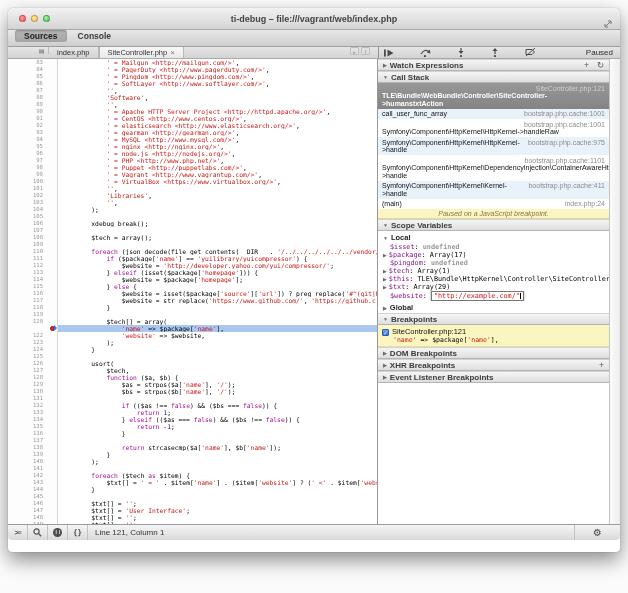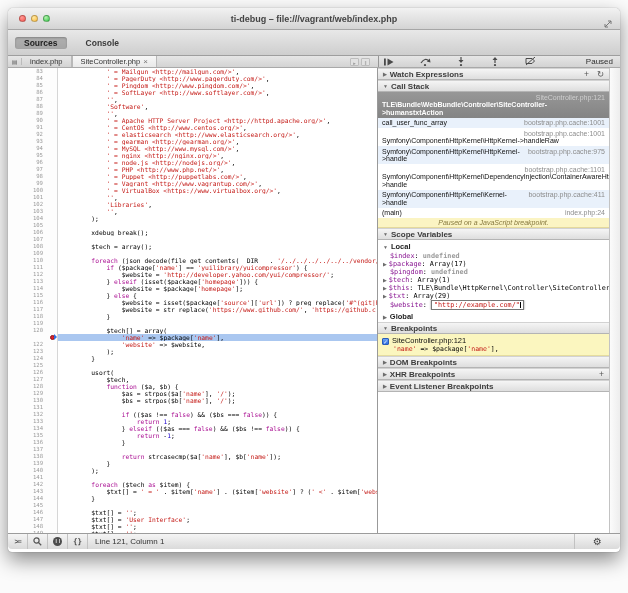--- a/index.html
+++ b/index.html
@@ -10,27 +10,27 @@
   .titlebar { height:22px; background:linear-gradient(#f2f2f2,#d4d4d4); border-bottom:1px solid #a6a6a6;
               border-radius:5px 5px 0 0; position:relative; display:flex; align-items:center; justify-content:center;text-align:right; }
   .titlebar .title { font-size:9px; font-weight:bold; color:#444; }
   .lights { position:absolute; left:11px; top:7px; display:flex; gap:5px; }
   .light { width:7px; height:7px; border-radius:50%; border:1px solid rgba(0,0,0,.25); }
   .light.red{background:radial-gradient(circle at 35% 30%,#ff9a96,#f9564f);} 
   .light.yellow{background:radial-gradient(circle at 35% 30%,#ffe9a2,#fdbc40);} 
   .light.green{background:radial-gradient(circle at 35% 30%,#b6f2ae,#35c94b);} 
   .resize-glyph { position:absolute; right:8px; top:6px; color:#777; }
   
-  .main-tabbar { height:26px; background:linear-gradient(#e8e8e8,#cecece); border-bottom:1px solid #9e9e9e;
-                 display:flex; align-items:center; padding-left:7px; gap:10px; }
+  .main-tabbar { height:17px; background:linear-gradient(#e8e8e8,#cecece); border-bottom:1px solid #9e9e9e;
+                 display:flex; align-items:flex-start; padding-left:7px; gap:2px; }
   .main-tab { font-size:8.5px; font-weight:bold; color:#3a3a3a; padding:1px 9px; border-radius:3px; }
   .main-tab.active { background:rgba(0,0,0,.22); box-shadow:inset 0 1px 2px rgba(0,0,0,.25); color:#222; }
   
   .filebar { height:12px; display:flex; font-size:7.5px; color:#333; background:linear-gradient(#e6e6e6,#d3d3d3); border-bottom:1px solid #a9a9a9; }
-  .filebar-left { width:370px; display:flex; align-items:center; }
+  .filebar-left { width:370px; display:flex; align-items:flex-start;padding-left:27px; }
   .nav-toggle { width:14px; text-align:center; color:#666; font-size:6px; border-right:1px solid #bbb; }
   .ftab { padding:0 8px; height:100%; display:flex; align-items:center; gap:3px; border-right:1px solid #b8b8b8; }
   .ftab.active { background:linear-gradient(#f7f7f7,#e9e9e9); border-left:1px solid #b8b8b8; }
   .ftab .close { color:#777; font-size:8px; }
   .tabnav { margin-left:auto; display:flex; gap:2px; margin-right:8px; }
   .tabnav span { width:9px; height:8px; font-size:5px; line-height:8px; text-align:center; color:#999;
                  background:#e2e2e2; border:1px solid #bdbdbd; border-radius:1px; }
   .toolbar-right { width:242px; border-left:1px solid #969696; display:flex; align-items:center; padding-left:5px; gap:26px; }
   .dbg-icon svg { display:block; }
   .paused-label { margin-left:auto; margin-right:7px; font-size:8px; color:#2e2e2e; }
@@ -466,21 +466,21 @@
           <div class="frame"><span class="loc">index.php:24</span><span>(main)</span></div>
         </div>
       <div class="paused-bar">Paused on a JavaScript breakpoint.</div>
 
       <div class="sec">
         <span class="tri">▼</span>
         <span>Scope Variables</span>
       </div>
       <div class="scope-group"><span class="tri">▼</span><span>Local</span></div>
       <div id="scope-vars">
-          <div class="var-row"><span class="vname">$index</span><span>: </span><span class="vval undef">undefined</span></div>
+          <div class="var-row"><span class="vname">$isset</span><span>: </span><span class="vval undef">undefined</span></div>
           <div class="var-row"><span class="vtri">▶</span><span class="vname">$package</span><span>: </span><span class="vval">Array(17)</span></div>
           <div class="var-row"><span class="vname">$pingdom</span><span>: </span><span class="vval undef">undefined</span></div>
           <div class="var-row"><span class="vtri">▶</span><span class="vname">$tech</span><span>: </span><span class="vval">Array(1)</span></div>
           <div class="var-row"><span class="vtri">▶</span><span class="vname">$this</span><span>: </span><span class="vval">TLE\Bundle\HttpKernel\Controller\SiteController</span></div>
           <div class="var-row"><span class="vtri">▶</span><span class="vname">$txt</span><span>: </span><span class="vval">Array(29)</span></div>
           <div class="var-row"><span class="vname">$website</span><span>: </span><span class="edit-box">"http://example.com/"<span class="caret"></span></span></div>
         </div>
       <div class="scope-group"><span class="tri">▶</span><span>Global</span></div>
 
       <div class="sec">

